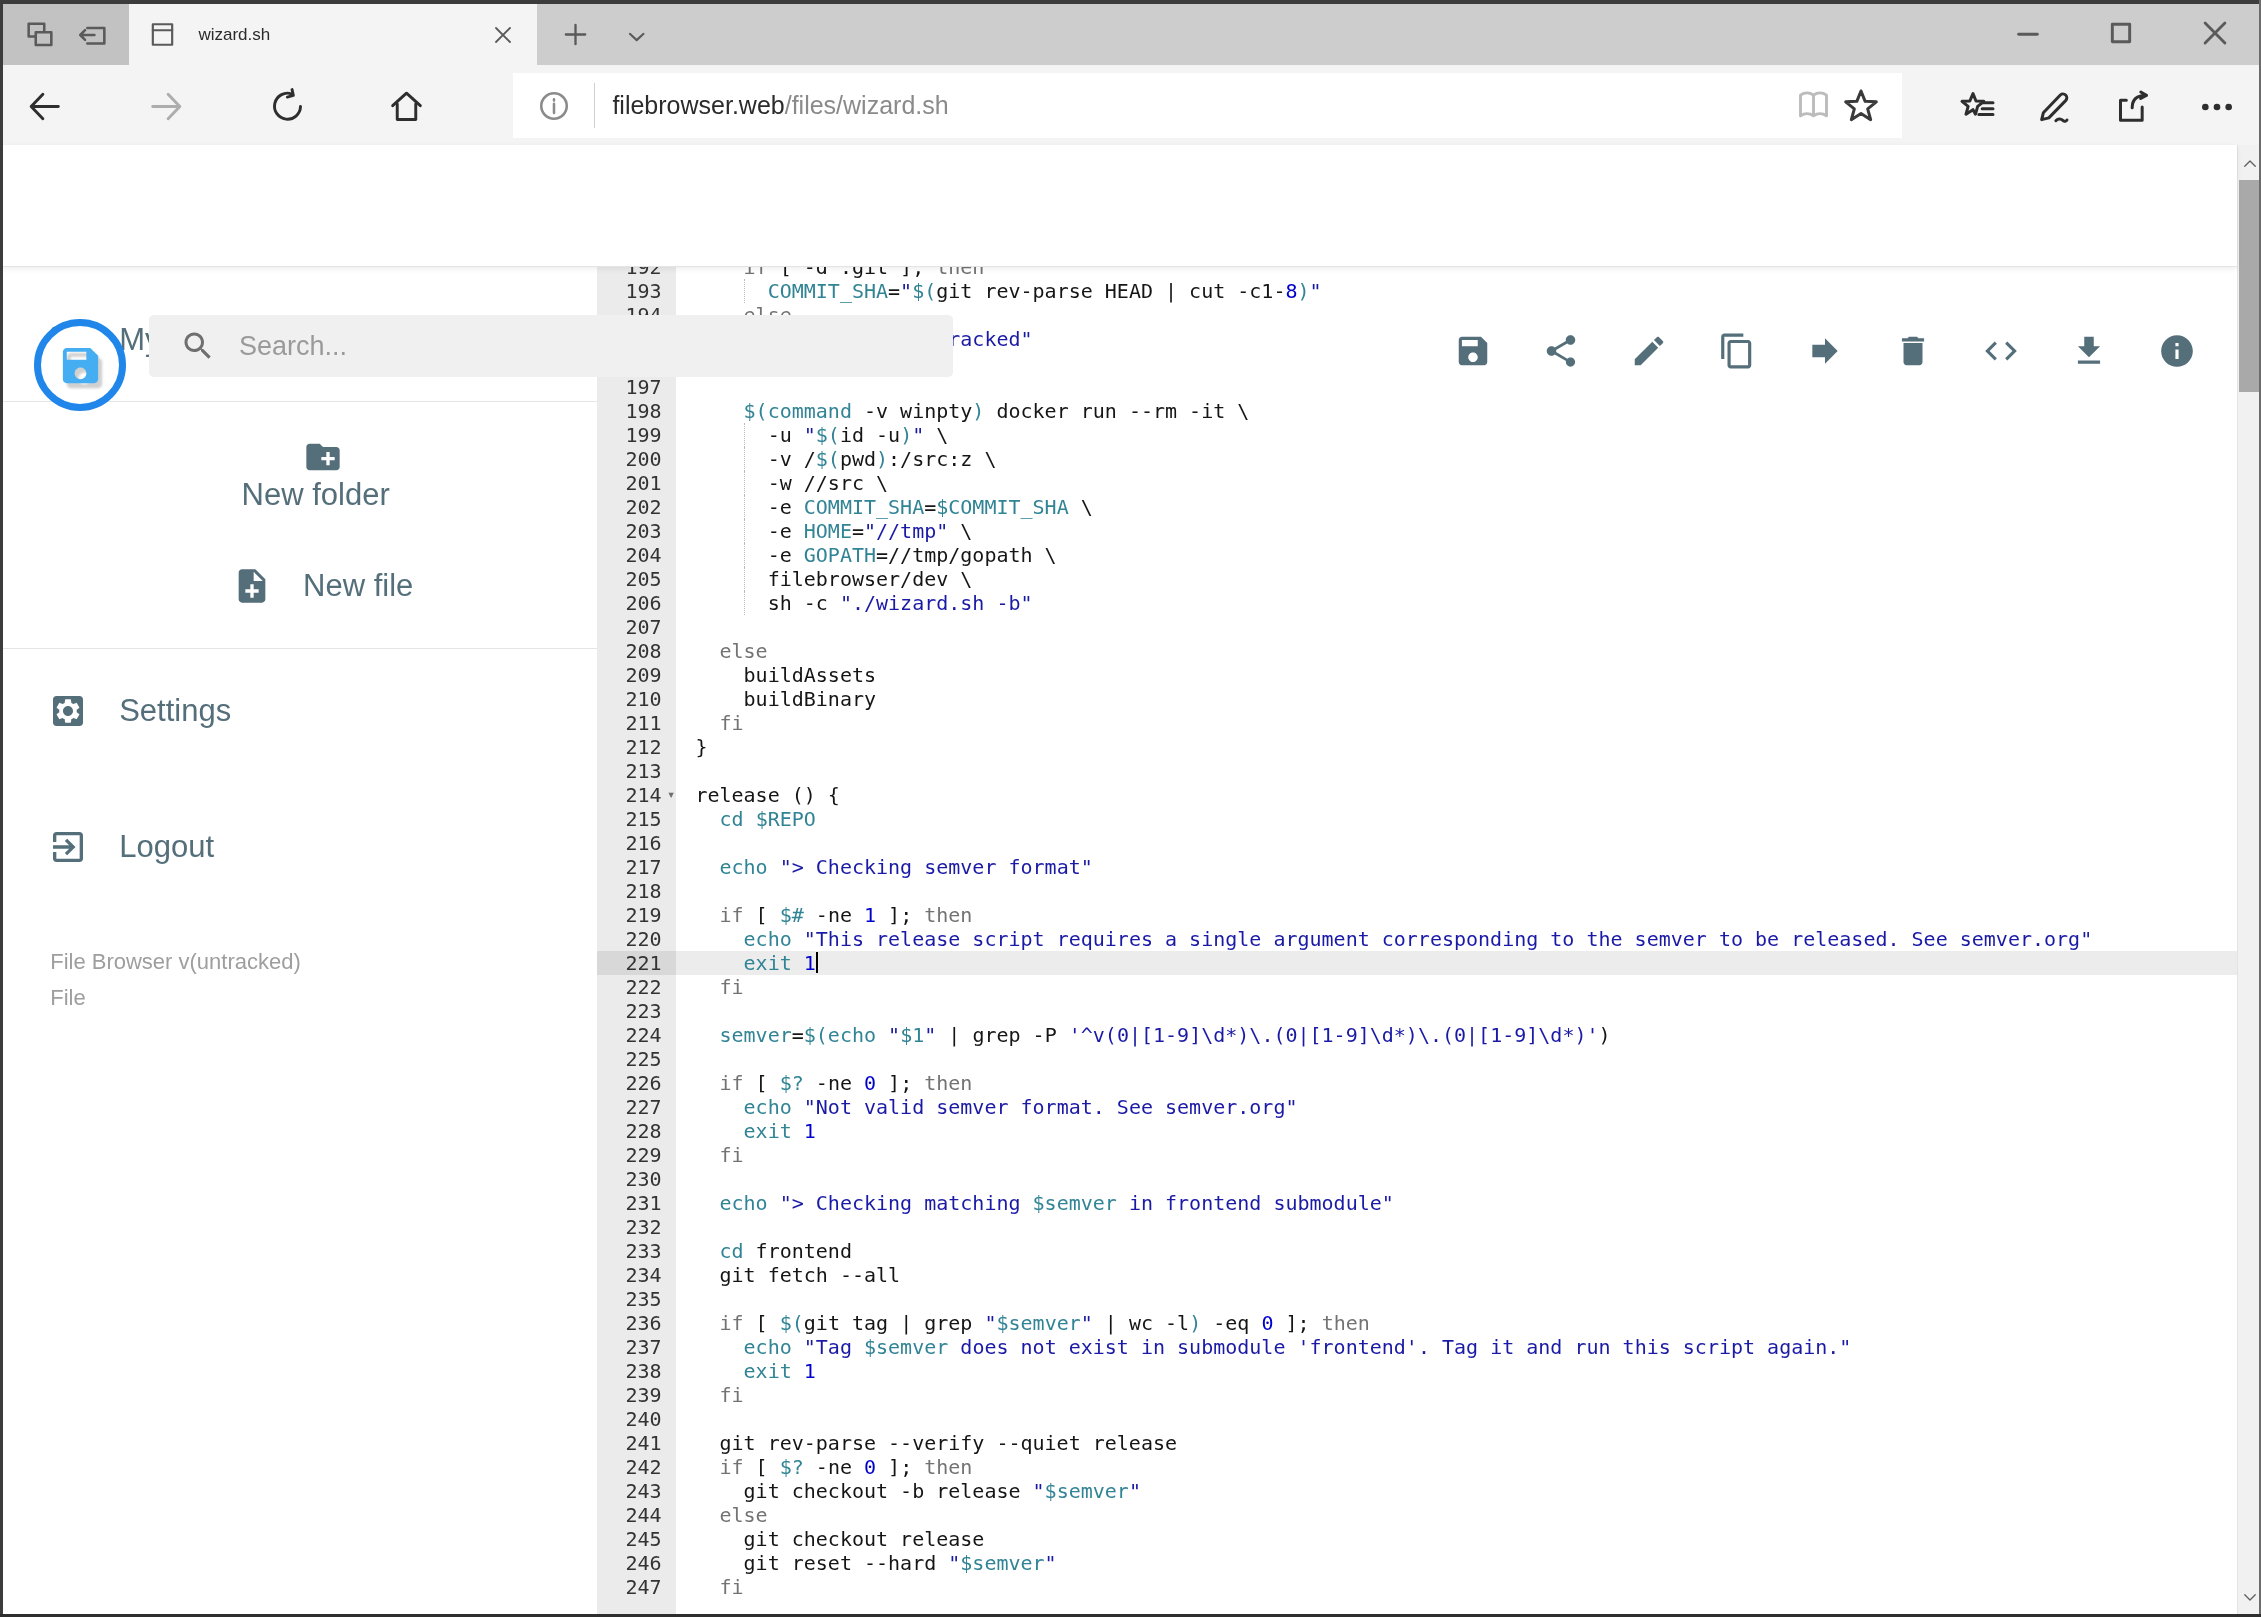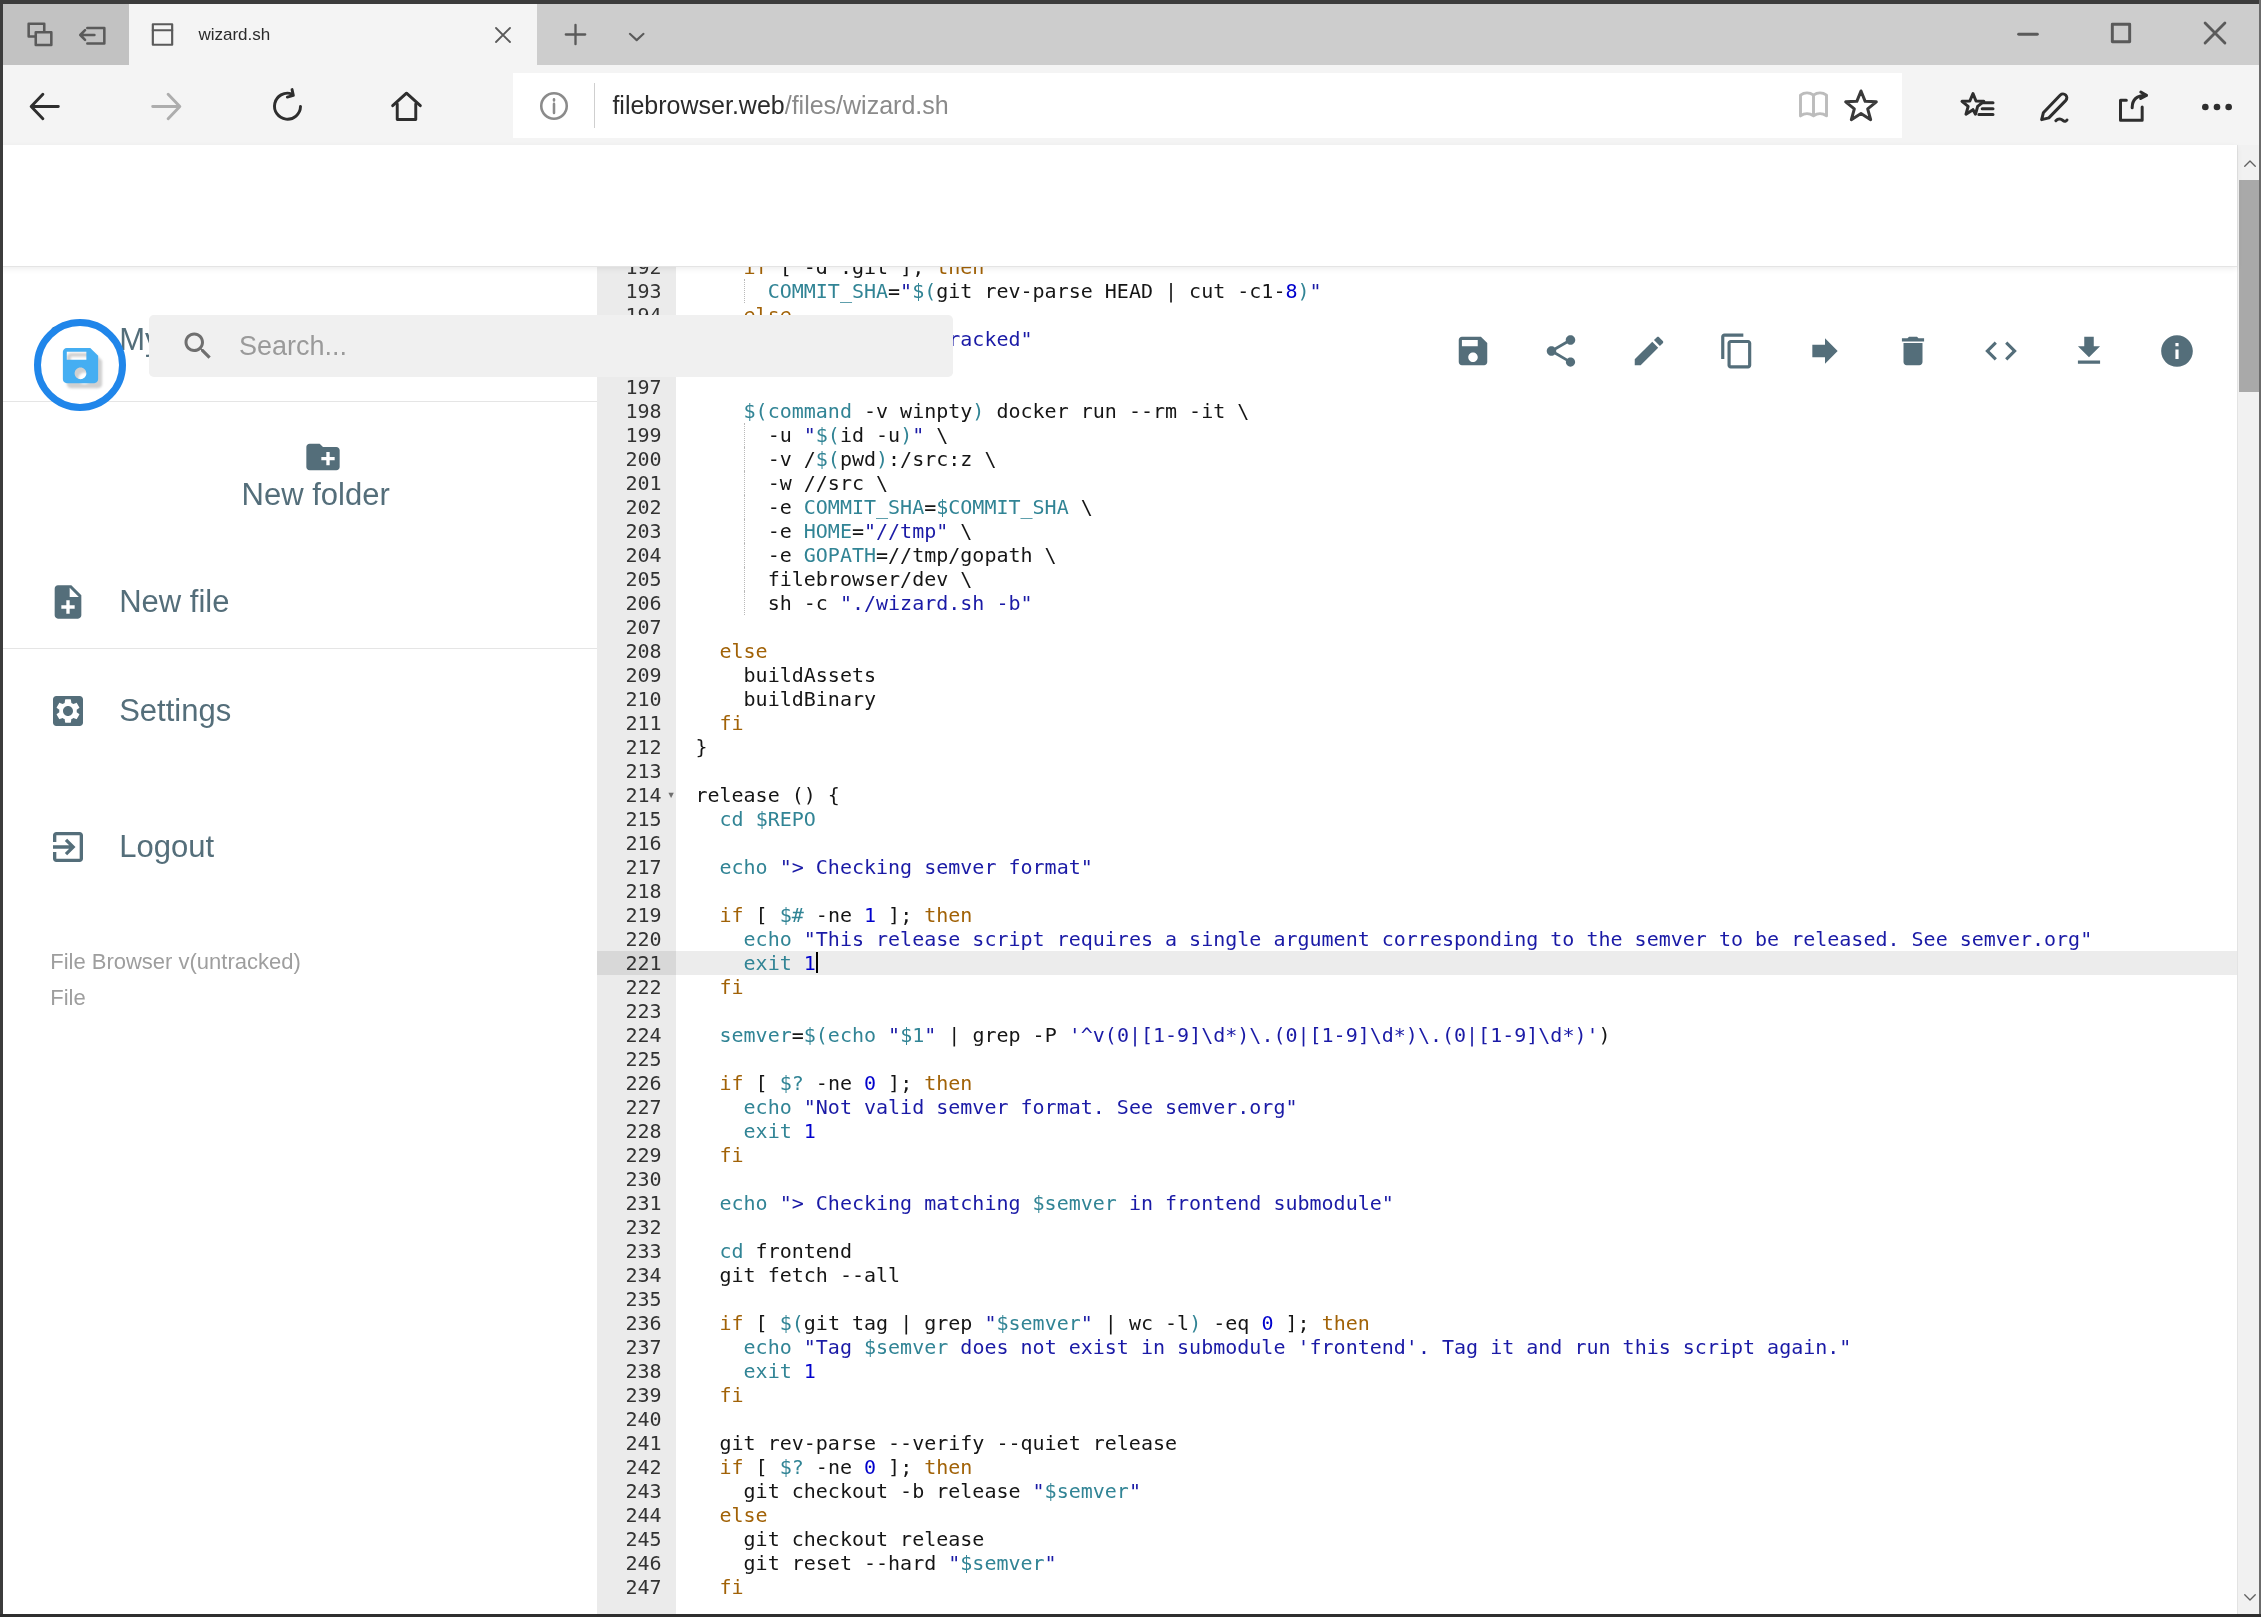--- a/index.html
+++ b/index.html
@@ -66,21 +66,21 @@
   #gutter{position:absolute;left:0;top:0;bottom:0;width:79px;background:#ebebeb}
   #gutter-inner{position:absolute;left:0;top:-11.3px;right:0}
   #code{position:absolute;left:79px;top:0;right:0;bottom:0}
   #code-inner{position:absolute;left:0;top:-11.3px;right:0}
   .gn{height:24px;line-height:24px;text-align:right;padding-right:14.5px;color:#333;position:relative}
   .gn.act{background:#d8d8d8}
   .gn .fold{position:absolute;right:0.8px;top:-0.8px;font-size:13.7px;color:#6f6f6f}
   .cl{height:24px;line-height:24px;white-space:pre;position:relative;padding-left:19.4px;color:#151515}
   .cl.act{background:#ececec}
   .guide{position:absolute;left:68px;top:0;bottom:0;border-left:0.8px dotted #b9b9b9}
-  .k{color:#a16207}.v{color:#318495}.s{color:#1a1aa6}.n{color:#0000cd}.p{color:#151515}
+  .k{color:#737373}.v{color:#318495}.s{color:#1a1aa6}.n{color:#0000cd}.p{color:#151515}
   .cursor{display:inline-block;width:2.4px;height:21px;background:#000;vertical-align:-3.2px}
   
   #scrollbar{position:absolute;left:2237px;top:145px;width:24px;height:1472px;background:#f1f1f1;border-left:0.8px solid #e3e3e3}
   #sb-up{position:absolute;left:0;top:6.5px;width:24px;height:24px;display:flex;align-items:center;justify-content:center}
   #sb-down{position:absolute;left:0;bottom:8px;width:24px;height:24px;display:flex;align-items:center;justify-content:center}
   #sb-thumb{position:absolute;left:0.8px;top:35px;width:22.6px;height:212px;background:#a9a9a9}
 </style>
 </head>
 <body>
 
@@ -308,21 +308,21 @@
         <span class="lbl">My files</span>
       </div>
       <div class="sbitem" style="top: 171px; flex-direction: column;">
         <span>
           <svg width="40" height="40" viewBox="0 0 24 24" style="fill: rgb(84, 110, 122);">
             <path d="M20 6h-8l-2-2H4c-1.11 0-1.99.89-1.99 2L2 18c0 1.11.89 2 2 2h16c1.11 0 2-.89 2-2V8c0-1.11-.89-2-2-2zm-1 8h-3v3h-2v-3h-3v-2h3V9h2v3h3v2z"></path>
           </svg>
         </span>
         <span class="lbl">New folder</span>
       </div>
-      <div class="sbitem" style="top: 295px;">
+      <div class="sbitem" style="top: 279px; justify-content: center;">
         <span>
           <svg width="40" height="40" viewBox="0 0 24 24" style="fill: rgb(84, 110, 122);">
             <path d="M14 2H6c-1.1 0-1.99.9-1.99 2L4 20c0 1.1.89 2 2 2h12c1.1 0 2-.9 2-2V8l-6-6zm2 14h-3v3h-2v-3H8v-2h3v-3h2v3h3v2zm-3-7V3.5L18.5 9H13z"></path>
           </svg>
         </span>
         <span class="lbl">New file</span>
       </div>
       <div class="sbitem" style="top: 404px;">
         <span>
           <svg width="40" height="40" viewBox="0 0 24 24" style="fill: rgb(84, 110, 122);">

